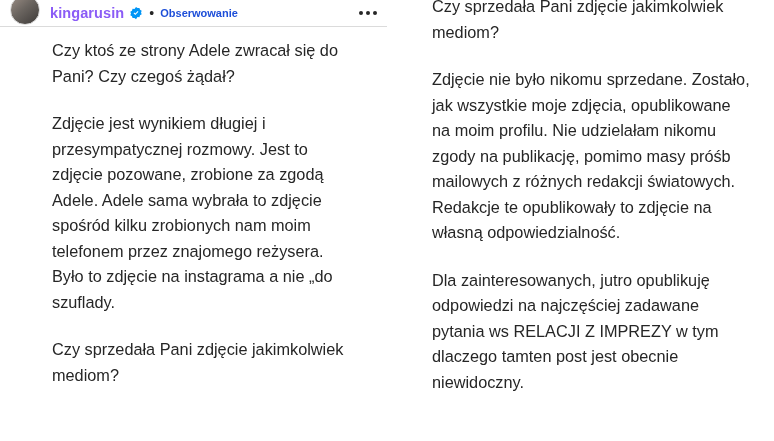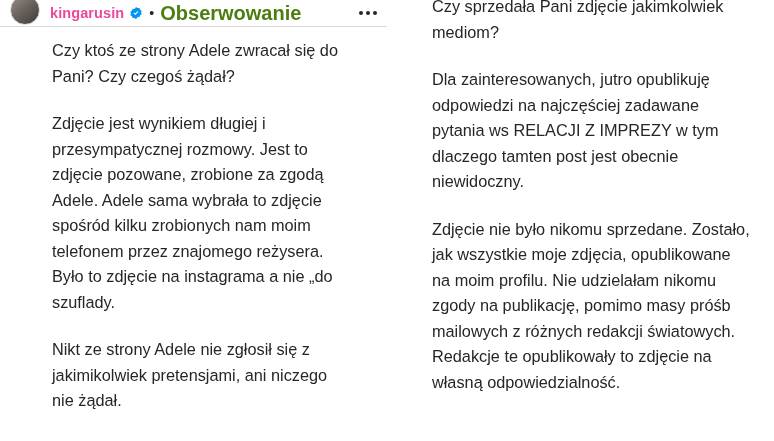--- a/index.html
+++ b/index.html
@@ -46,40 +46,40 @@
     border-radius: 50%;
     background: linear-gradient(140deg, #9c8f86 0%, #6b6560 45%, #3d3a38 100%);
     flex: 0 0 auto;
     margin-top: -6px;
     border: 1px solid #dcdcdc;
     box-sizing: border-box;
   }
   .username {
     font-size: 14.5px;
     font-weight: bold;
-    color: #ec4899;
+    color: #8b5cf6;
     margin-left: 10px;
     letter-spacing: 0.1px;
   }
   .verified-badge {
     width: 14px;
     height: 14px;
     margin-left: 5px;
     flex: 0 0 auto;
   }
   .dot-sep {
     color: #262626;
     font-size: 14px;
     margin: 0 6px;
     line-height: 1;
   }
   .follow-label {
-    font-size: 20px;
+    font-size: 11px;
     font-weight: bold;
-    color: #4d7c0f;
+    color: #1d4ed8;
   }
   .more-icon {
     margin-left: auto;
     display: flex;
     align-items: center;
     gap: 3px;
     padding-right: 2px;
   }
   .more-icon span {
     display: block;
@@ -156,26 +156,25 @@
           <span></span>
           <span></span>
       </div>
     </div>
 
     <div class="hrule"></div>
 
     <div class="caption-body">
       <p>Czy ktoś ze strony Adele zwracał się do Pani? Czy czegoś żądał?</p>
       <p>Zdjęcie jest wynikiem długiej i przesympatycznej rozmowy. Jest to zdjęcie pozowane, zrobione za zgodą Adele. Adele sama wybrała to zdjęcie spośród kilku zrobionych nam moim telefonem przez znajomego reżysera. Było to zdjęcie na instagrama a nie „do szuflady.</p>
-      <p>Nikt ze strony Adele nie zgłosił się z jakimikolwiek pretensjami, ani niczego nie żądał.</p>
       <p>Czy sprzedała Pani zdjęcie jakimkolwiek mediom?</p>
     </div>
   </div>
 
   <div class="col-right">
     <div class="right-body">
       <p>Czy sprzedała Pani zdjęcie jakimkolwiek mediom?</p>
+      <p>Zdjęcie nie było nikomu sprzedane. Zostało, jak wszystkie moje zdjęcia, opublikowane na moim profilu. Nie udzielałam nikomu zgody na publikację, pomimo masy próśb mailowych z różnych redakcji światowych. Redakcje te opublikowały to zdjęcie na własną odpowiedzialność.</p>
       <p>Dla zainteresowanych, jutro opublikuję odpowiedzi na najczęściej zadawane pytania ws RELACJI Z IMPREZY w tym dlaczego tamten post jest obecnie niewidoczny.</p>
-      <p>Zdjęcie nie było nikomu sprzedane. Zostało, jak wszystkie moje zdjęcia, opublikowane na moim profilu. Nie udzielałam nikomu zgody na publikację, pomimo masy próśb mailowych z różnych redakcji światowych. Redakcje te opublikowały to zdjęcie na własną odpowiedzialność.</p>
     </div>
   </div>
 
 </div>
 
 </body></html>

